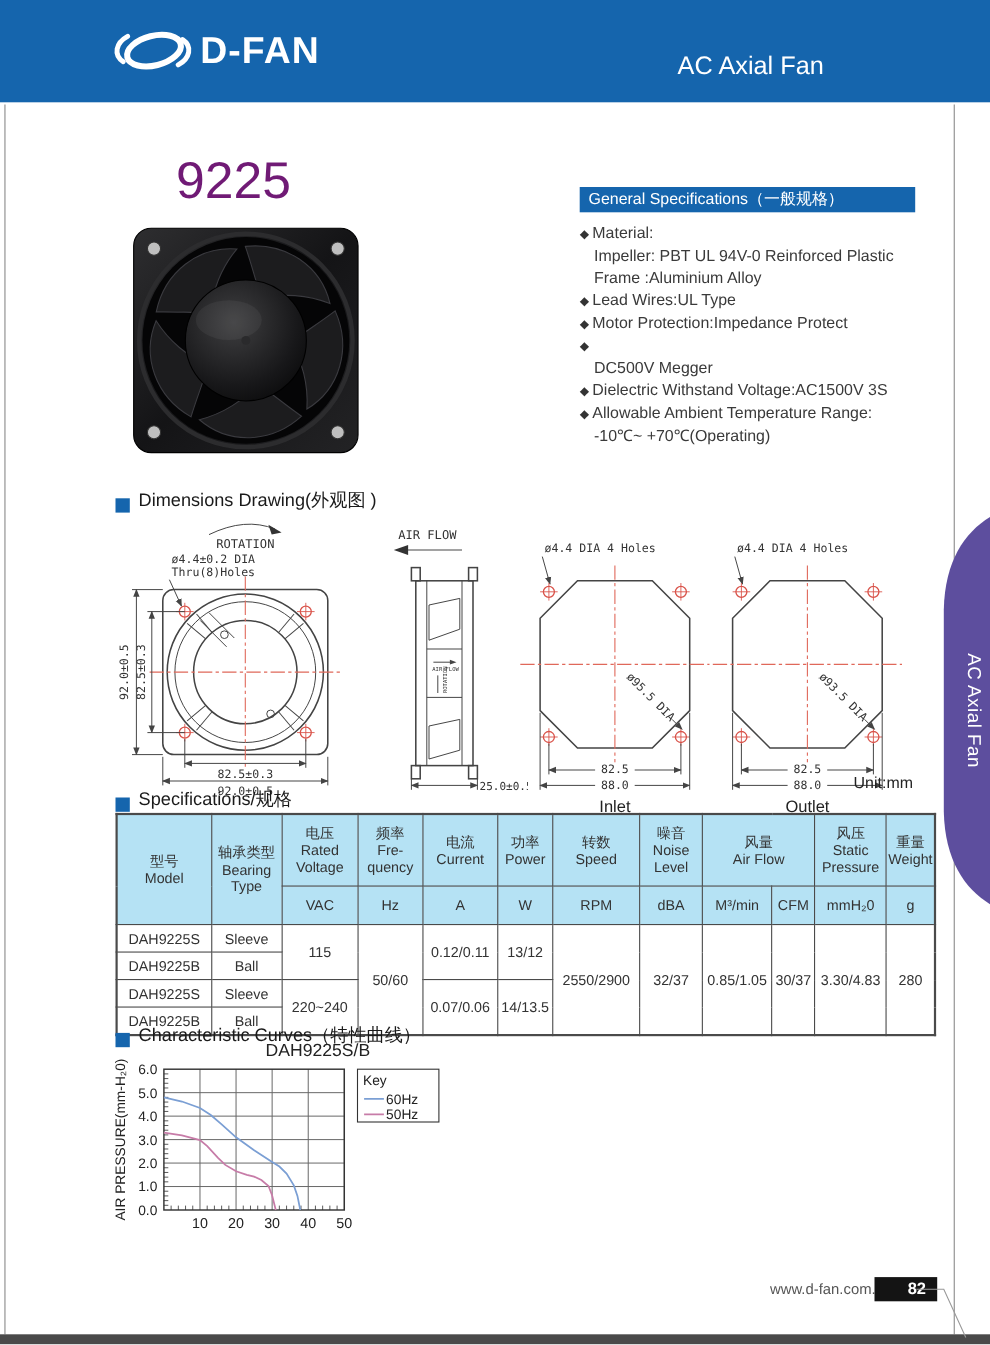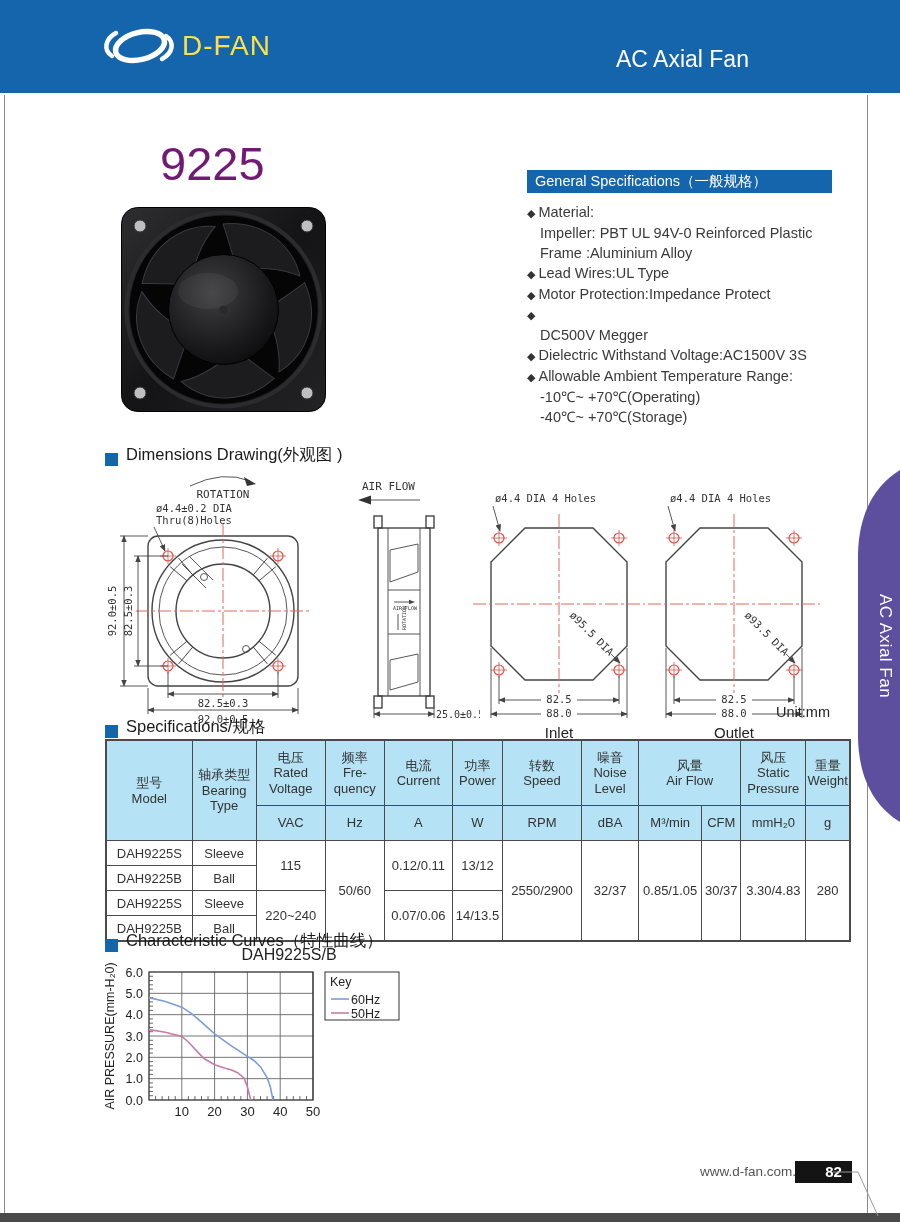--- a/index.html
+++ b/index.html
@@ -3,21 +3,21 @@
 <meta charset="utf-8">
 <style>
   html,body{margin:0;padding:0;background:#fff;}
   body{width:900px;height:1223px;position:relative;overflow:hidden;
        font-family:"Liberation Sans",sans-serif;color:#222;}
   .abs{position:absolute;}
 
   
   .header{left:0;top:2;width:900px;height:93px;background:#1565ad;}
   .logo-wrap{left:102px;top:22px;display:flex;align-items:center;}
-  .brand{color:#fde047;font-size:28px;font-weight:normal;letter-spacing:1px;margin-left:6px;}
+  .brand{color:#ffffff;font-size:34px;font-weight:bold;letter-spacing:1px;margin-left:6px;}
   .size-title{left:340px;top:29px;color:#fff;font-size:38px;}
   .subtitle{left:616px;top:46px;color:#fff;font-size:23px;}
 
   
   .left-rule{left:4px;top:95px;width:1px;height:1118px;background:#8a8a8a;}
   .right-rule{left:867px;top:95px;width:1px;height:1118px;background:#8a8a8a;}
   .bottom-bar{left:0;top:1213px;width:900px;height:9px;background:#4a4a4a;}
 
   .product-title{left:160px;top:136px;font-size:47px;color:#701a75;}
 
@@ -150,23 +150,20 @@
       <div class="gs-line">
         <span class="diamond">◆</span>
         <span>Dielectric Withstand Voltage:AC1500V 3S</span>
       </div>
       <div class="gs-line">
         <span class="diamond">◆</span>
         <span>Allowable Ambient Temperature Range:</span>
       </div>
       <div class="gs-line indent">
         <span>-10℃~ +70℃(Operating)</span>
-      </div>
-      <div class="gs-line indent">
-        <span>-40℃~ +70℃(Storage)</span>
       </div>
     </div>
 </div>
 
 <div class="abs section-title" style="left:105px;top:444px;">
   <span class="blue-square"></span>
   <span>Dimensions Drawing(外观图 )</span>
 </div>
 
 <svg class="abs" style="left:106px;top:464px;" width="240" height="264" viewBox="0 0 240 264">

